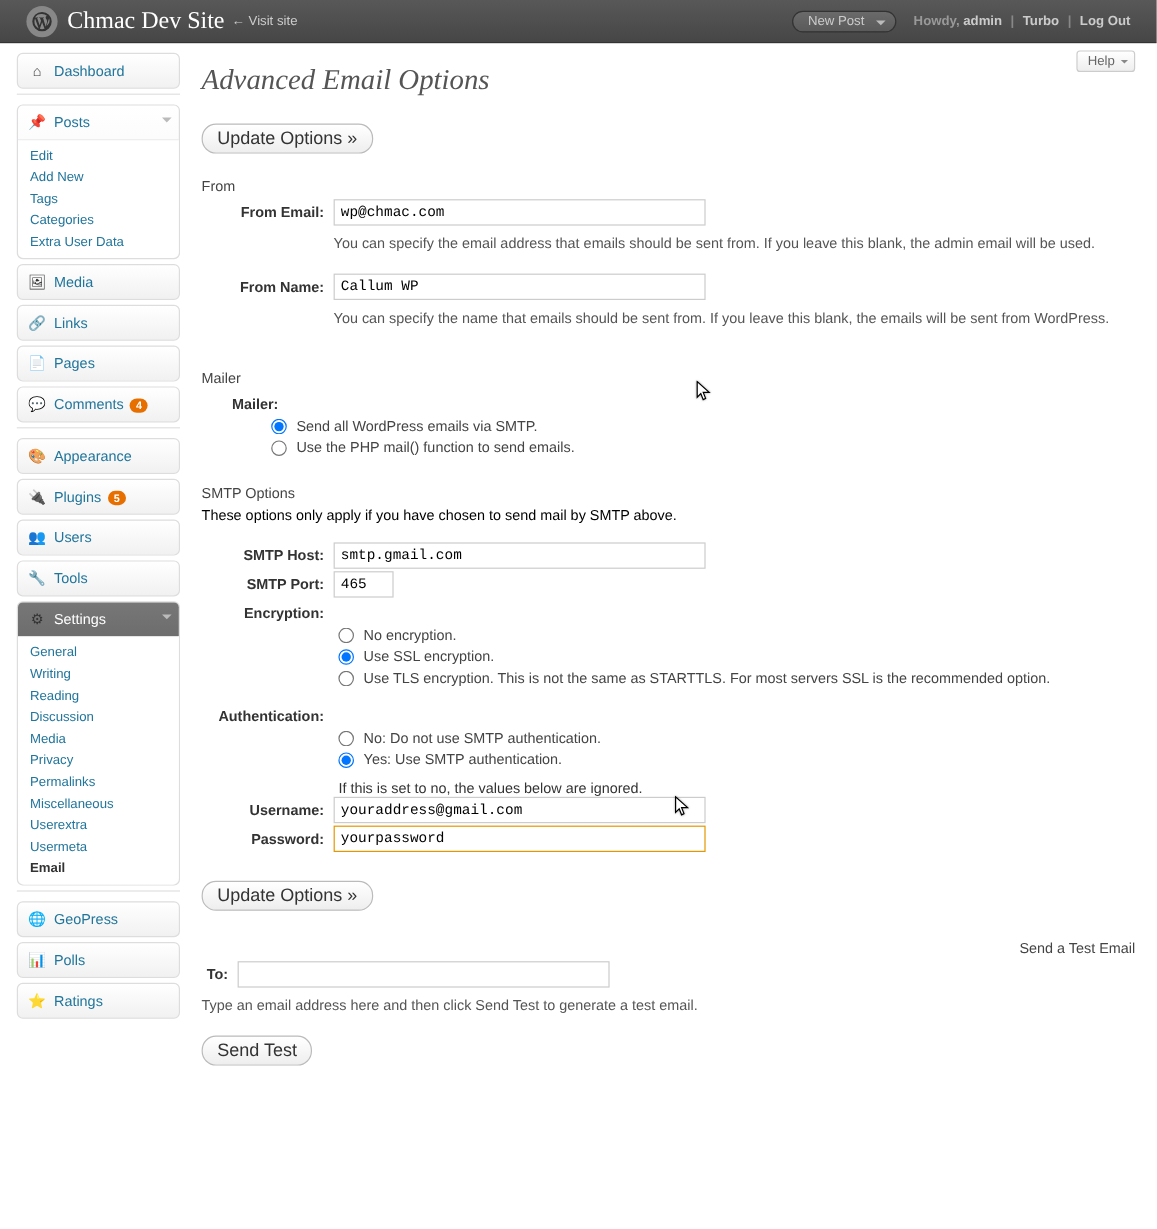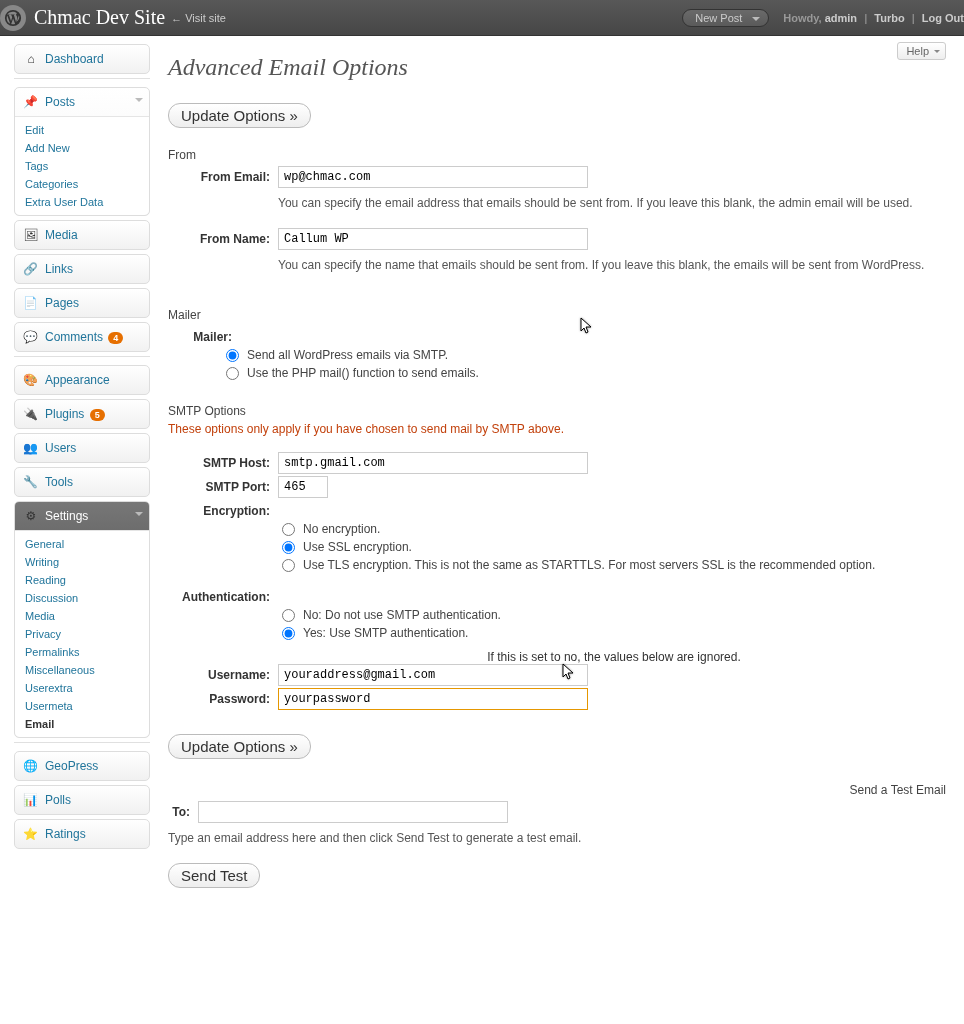--- a/index.html
+++ b/index.html
@@ -1,19 +1,19 @@
 <!DOCTYPE html>
 <html><head>
 <meta charset="utf-8">
 <style>
 * { box-sizing: border-box; margin: 0; padding: 0; }
 body { font-family: "Lucida Grande", Verdana, Arial, sans-serif; font-size: 12px; background: #fff; color: #333; }
 a { color: #21759B; text-decoration: none; }
 
-#header { background: linear-gradient(#585858, #464646); height: 36px; border-bottom: 1px solid #333; display: flex; align-items: center; padding: 0 0; color: #ccc; }
+#header { background: linear-gradient(#585858, #464646); height: 36px; border-bottom: 1px solid #333; display: flex; align-items: center; padding: 0 22px; color: #ccc; }
 #header .logo { width: 26px; height: 26px; border-radius: 50%; background: #888; display: flex; align-items: center; justify-content: center; margin-right: 8px; }
 #header .logo svg { fill: #333; }
 #header .site-title { font-family: Georgia, serif; font-size: 20px; color: #fff; }
 #header .visit-site { font-size: 11px; color: #ccc; margin-left: 6px; }
 #header .spacer { flex: 1; }
 #header .new-post-btn { background: linear-gradient(#6a6a6a,#5a5a5a); border: 1px solid #333; border-radius: 11px; padding: 2px 26px 2px 12px; color: #ccc; font-size: 11px; position: relative; cursor: pointer; }
 #header .new-post-btn::after { content: ""; position: absolute; right: 8px; top: 7px; border: 4px solid transparent; border-top-color: #bbb; }
 #header .greet { margin-left: 14px; font-size: 11px; color: #999; font-weight: bold; }
 #header .greet a { color: #ccc; }
 #header .sep { color: #888; margin: 0 4px; }
@@ -226,21 +226,21 @@
           <input type="radio" name="mailer" checked="" style="">
           <span>Send all WordPress emails via SMTP.</span>
         </label>
       <label class="radio-line">
           <input type="radio" name="mailer" style="">
           <span>Use the PHP mail() function to send emails.</span>
         </label>
     </div>
 
     <div class="form-section-title" style="margin-top:24px;">SMTP Options</div>
-    <div style="font-size:12px;color:#c2410c;margin-bottom:16px;">These options only apply if you have chosen to send mail by SMTP above.</div>
+    <div style="font-size:12px;color:#000000;margin-bottom:16px;">These options only apply if you have chosen to send mail by SMTP above.</div>
 
     <div class="form-row">
       <div class="lbl">SMTP Host:</div>
       <div class="fld"><input type="text" class="wide" value="smtp.gmail.com" style=""></div>
     </div>
     <div class="form-row">
       <div class="lbl">SMTP Port:</div>
       <div class="fld"><input type="text" class="narrow" value="465" style=""></div>
     </div>
     <div class="form-row">
@@ -266,21 +266,21 @@
     </div>
     <div class="enc-block">
       <label class="radio-line">
           <input type="radio" name="auth" style="">
           <span>No: Do not use SMTP authentication.</span>
         </label>
       <label class="radio-line">
           <input type="radio" name="auth" checked="" style="">
           <span>Yes: Use SMTP authentication.</span>
         </label>
-      <div class="help" style="margin-top:10px;text-align:center;">If this is set to no, the values below are ignored.</div>
+      <div class="help" style="margin-top:10px;">If this is set to no, the values below are ignored.</div>
     </div>
 
     <div class="form-row">
       <div class="lbl">Username:</div>
       <div class="fld"><input type="text" class="wide" value="youraddress@gmail.com" style=""></div>
     </div>
     <div class="form-row">
       <div class="lbl">Password:</div>
       <div class="fld"><input type="text" class="wide" style="border-color: rgb(229, 151, 0);" value="yourpassword"></div>
     </div>

